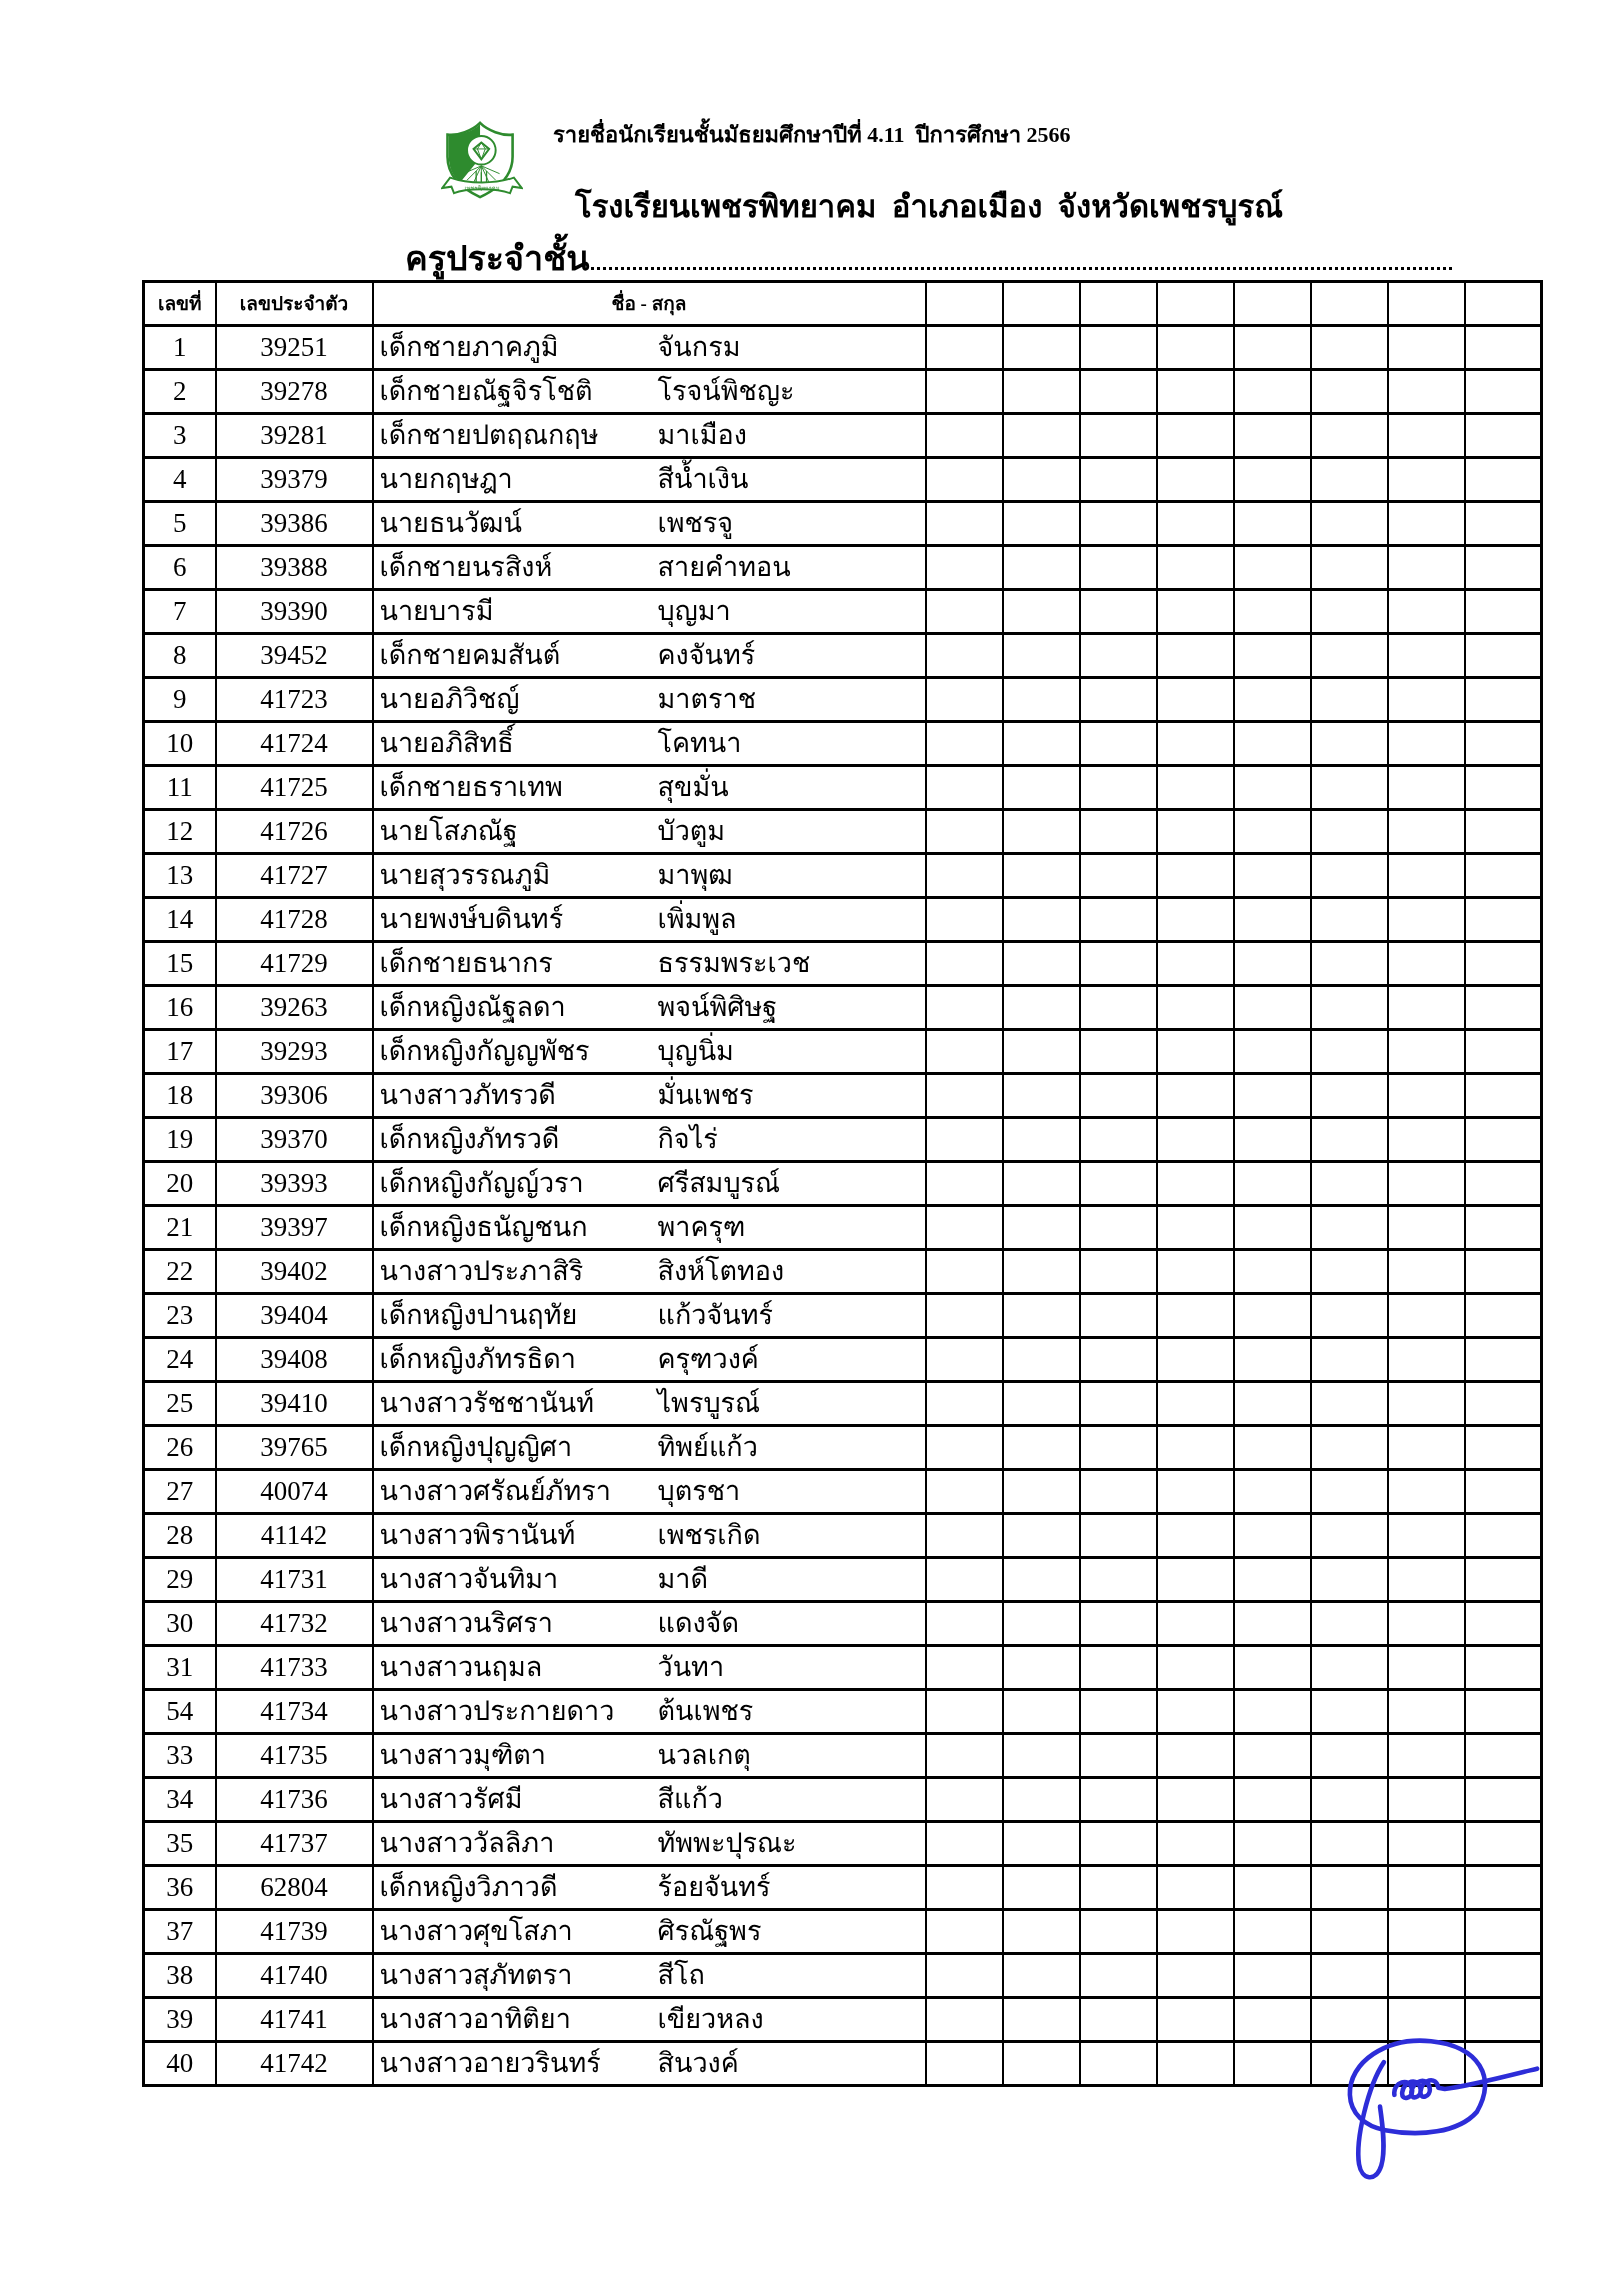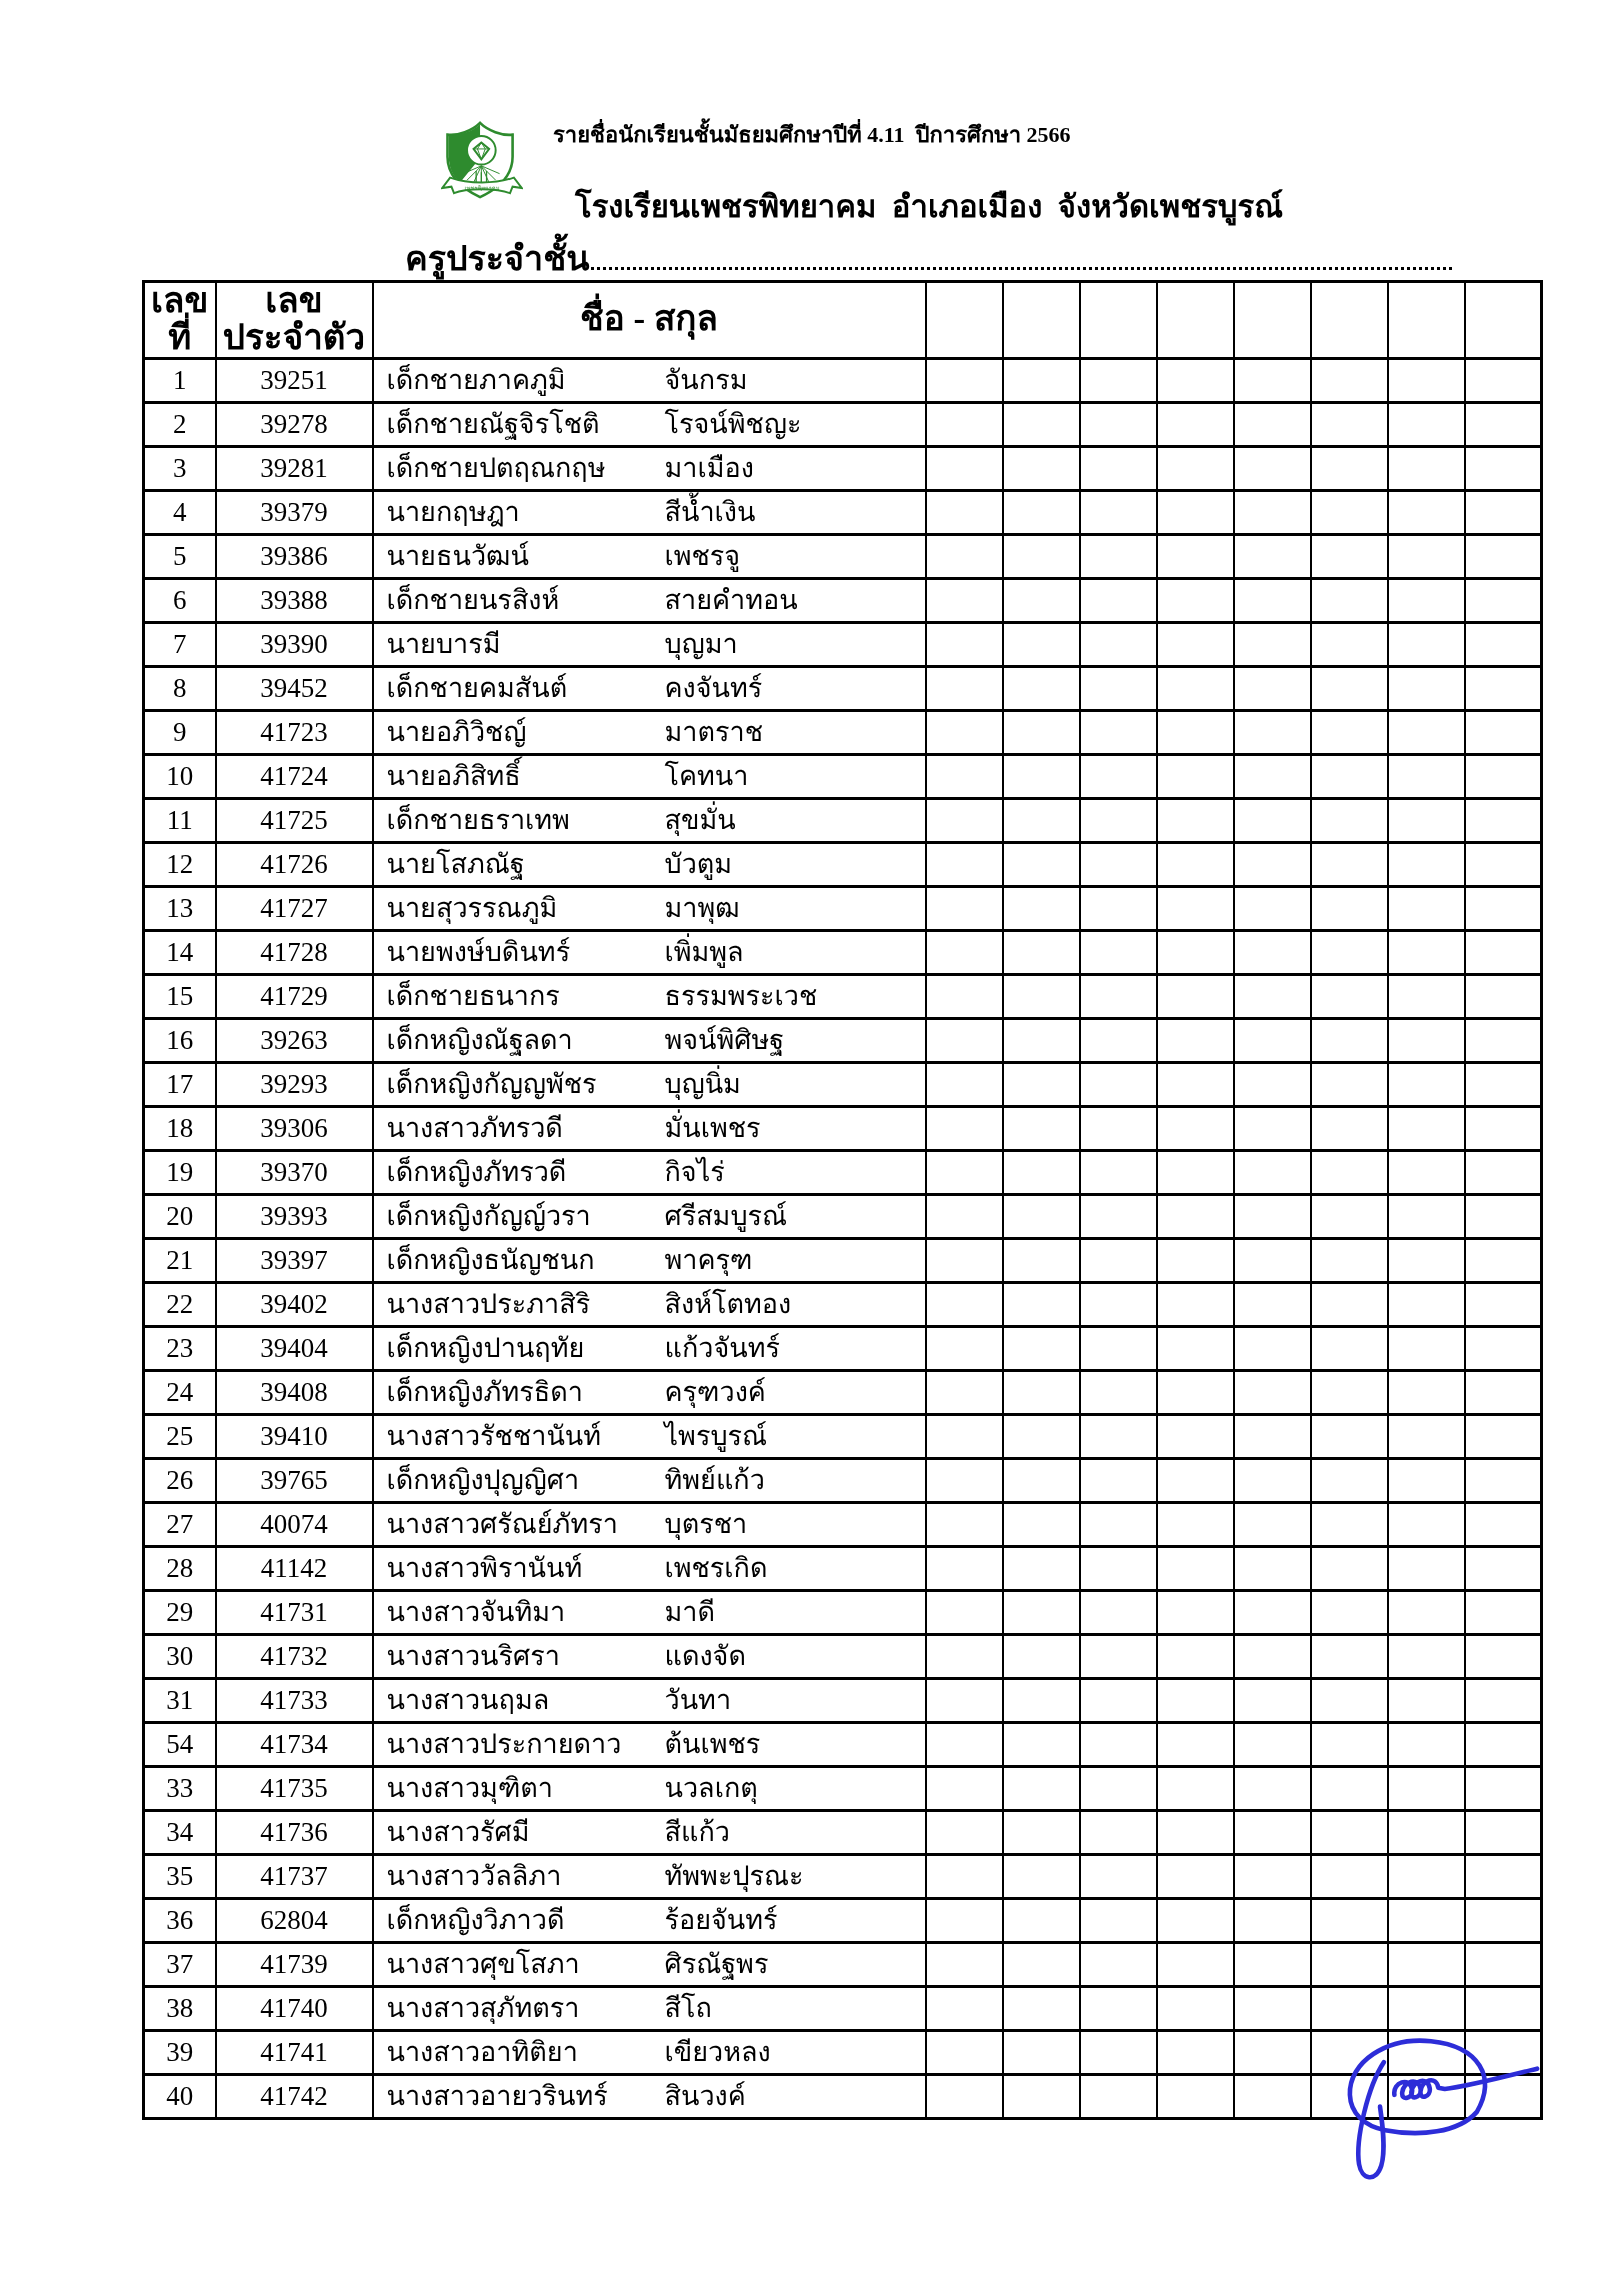--- a/index.html
+++ b/index.html
@@ -19,25 +19,25 @@
   table#roster{
     position:absolute;left:142px;top:280px;width:1400px;
     border-collapse:collapse;table-layout:fixed;
     border:3.9px solid #000;
   }
   #roster th,#roster td{
     border-left:2px solid #000;border-right:2px solid #000;
     border-top:3.3px solid #000;border-bottom:3.3px solid #000;
     padding:0;vertical-align:middle;overflow:visible;
   }
-  #roster th{height:41px;font-size:35px;font-weight:bold;text-align:center;line-height:1.05;}
+  #roster th{height:41px;font-size:19px;font-weight:bold;text-align:center;line-height:1.05;}
   #roster td{height:41px;font-size:27px;line-height:1.05;}
   td.c-no,td.c-id{text-align:center;}
   td.c-name{text-align:left;}
-  .first{display:inline-block;width:278px;padding-left:13px;white-space:nowrap;}
+  .first{display:inline-block;width:278px;padding-left:6px;white-space:nowrap;}
   .last{display:inline-block;white-space:nowrap;}
   
   #signature{position:absolute;left:1321px;top:2015px;width:226px;height:180px;pointer-events:none;}
 </style>
 </head>
 <body>
 
 <svg id="logo" viewBox="0 0 126 122" xmlns="http://www.w3.org/2000/svg">
 
   <path d="M60 4 C48 16 26 24 10 22 L10 56 C10 84 30 104 60 118 C90 104 110 84 110 56 L110 22 C94 24 72 16 60 4 Z" fill="#ffffff" stroke="#2e8b2e" stroke-width="4"></path>

